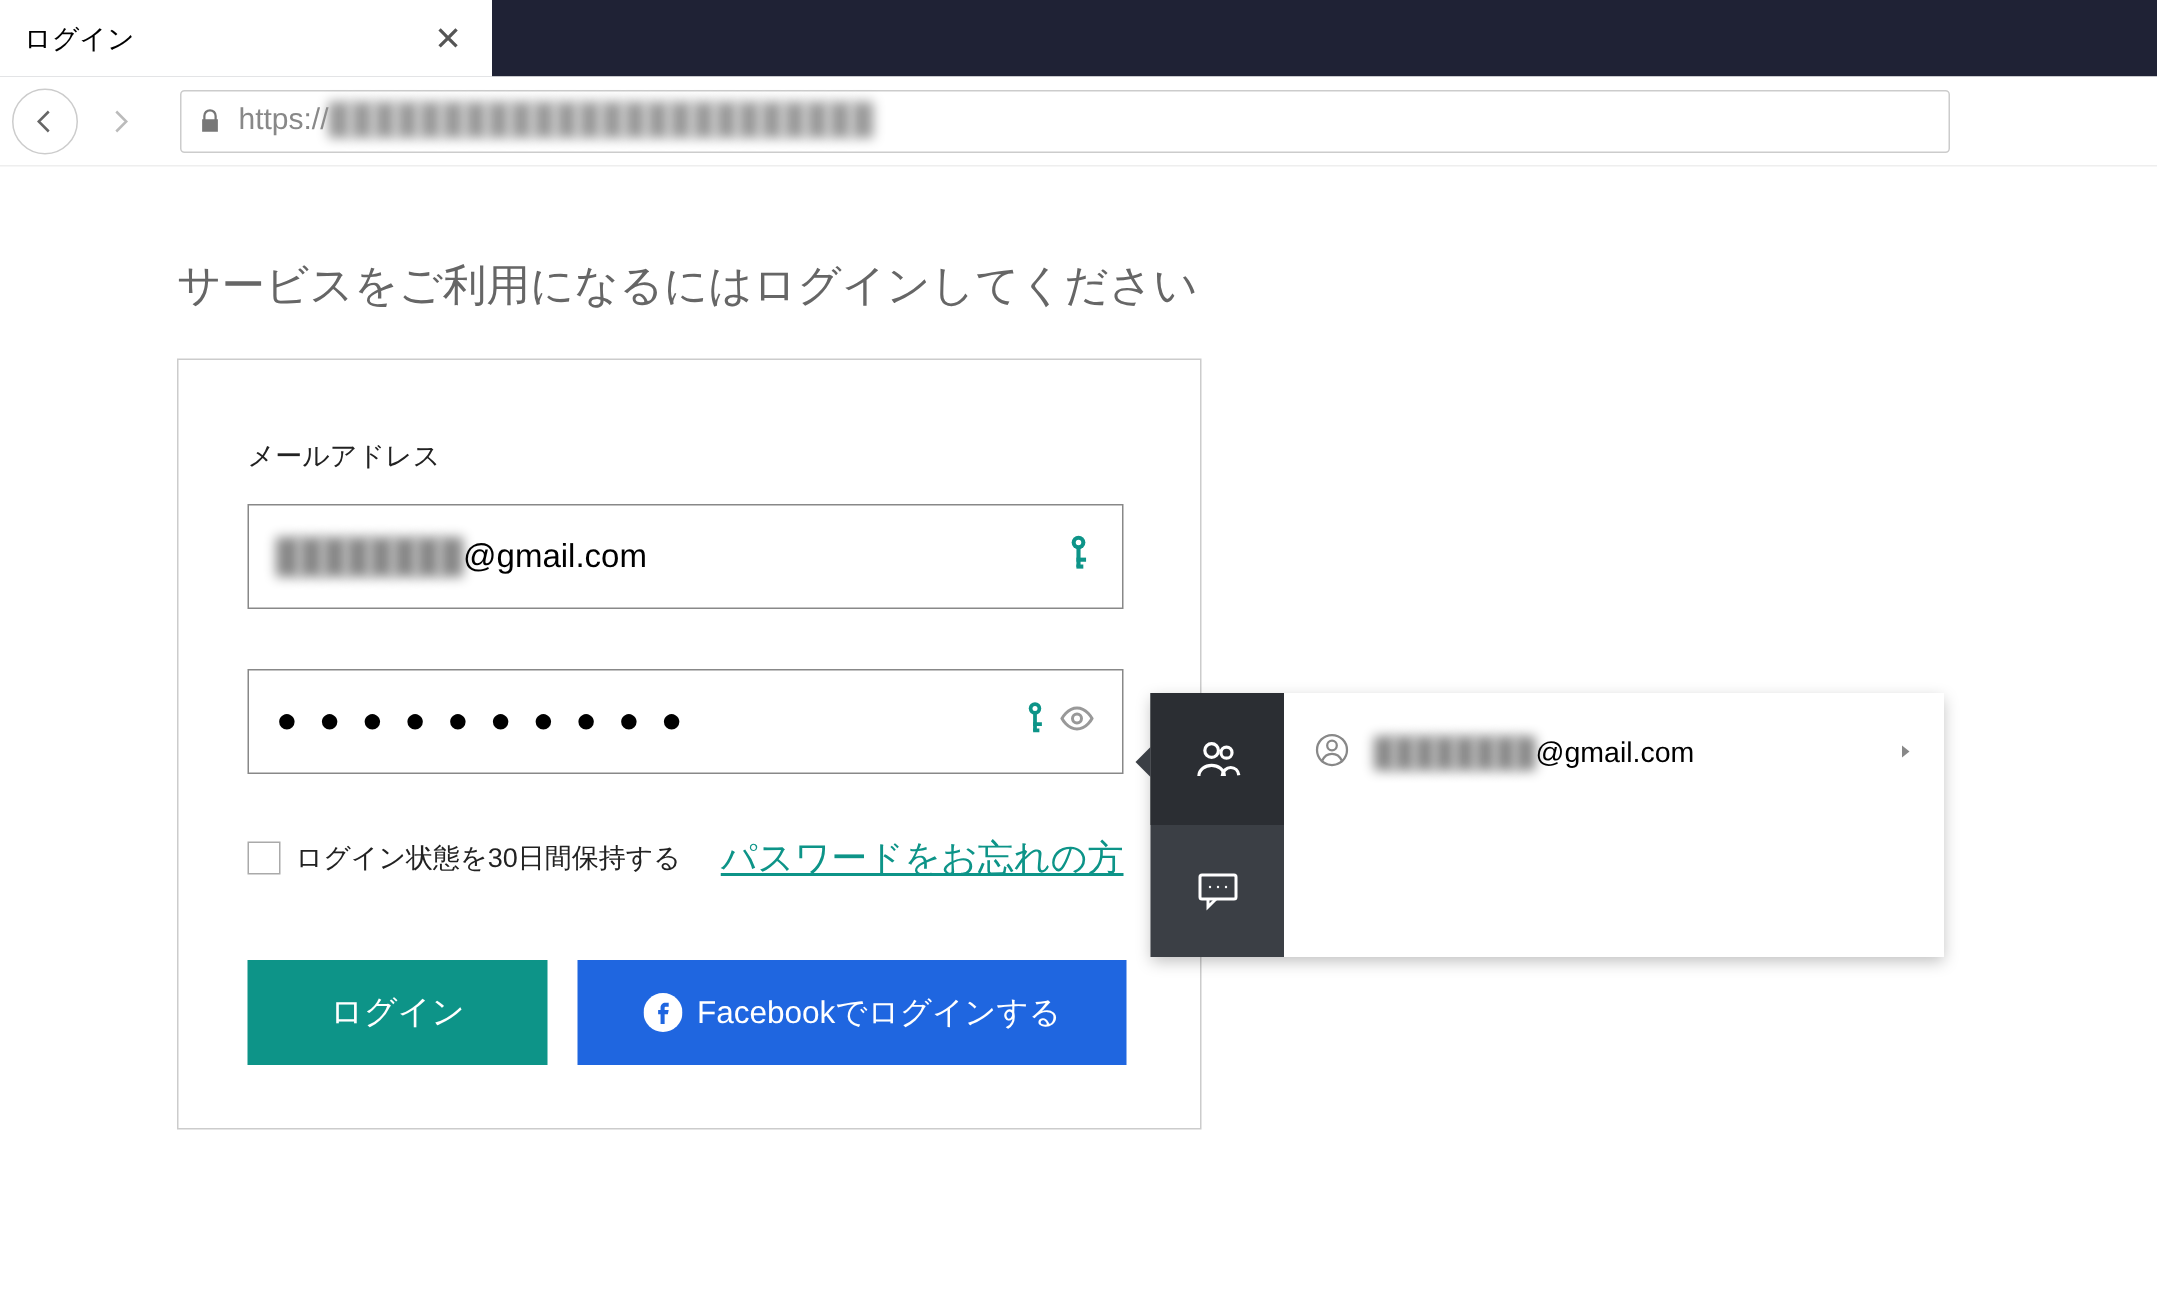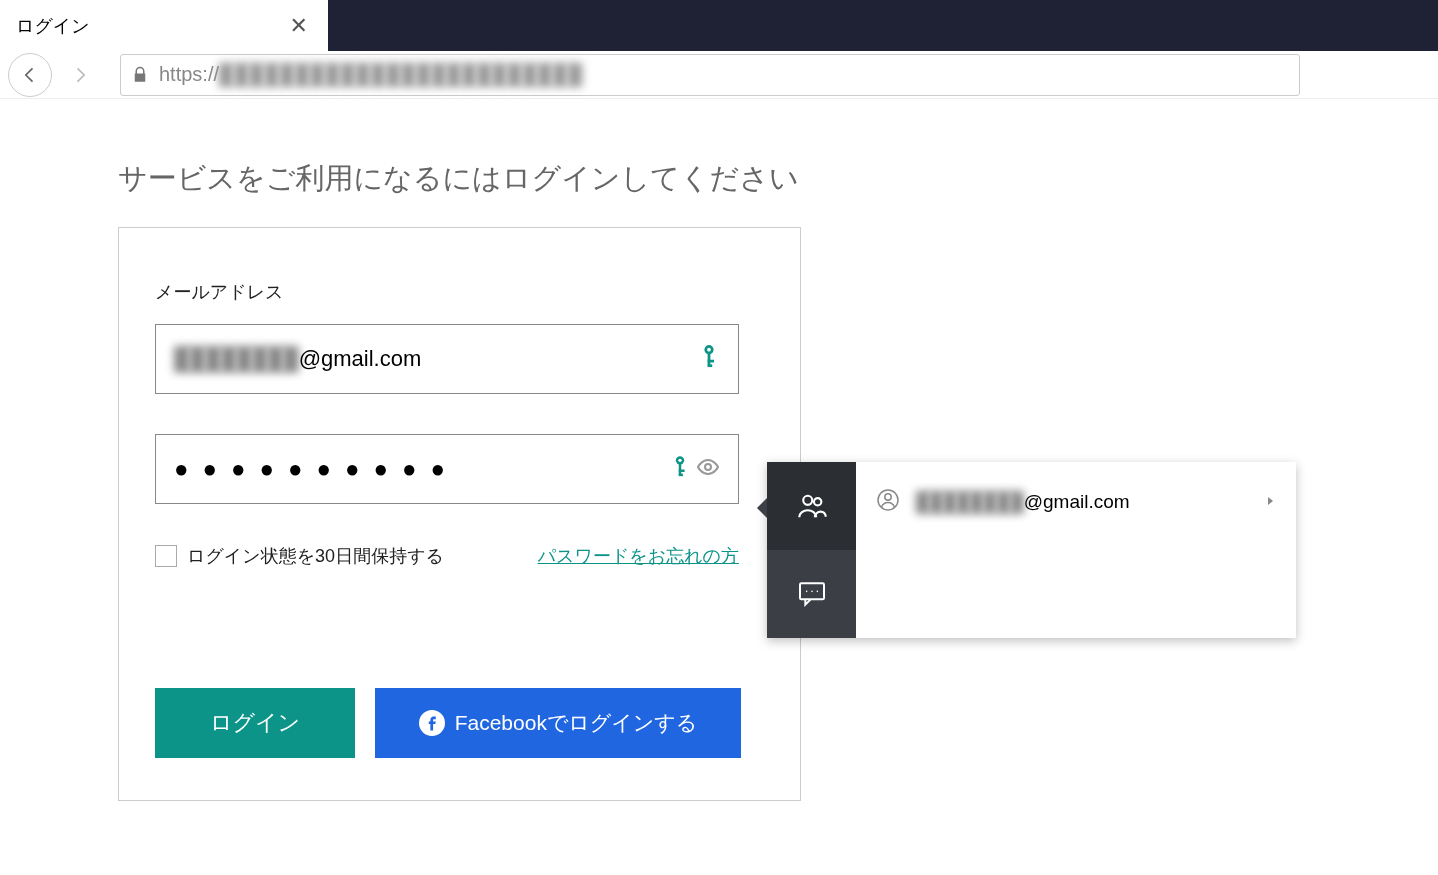--- a/index.html
+++ b/index.html
@@ -5,46 +5,46 @@
 *{box-sizing:border-box;margin:0;padding:0;font-family:"Meiryo","Hiragino Kaku Gothic Pro",sans-serif}
 body{width:1438px;height:875px;background:#fff;overflow:hidden}
 
 
 .tabstrip{height:51px;background:#1f2235;display:flex;align-items:flex-start}
 .tab{height:51px;width:328px;background:#fff;display:flex;align-items:center;padding:0 16px;position:relative}
 .tab-title{font-size:18px;color:#000;flex:1}
 .tab-close{font-size:22px;color:#555;cursor:pointer;padding:0 4px}
 
 
-.navrow{height:48px;background:#fff;border-bottom:1px solid #eee;display:flex;align-items:center;padding:0 8px 0 8px}
+.navrow{height:60px;background:#fff;border-bottom:1px solid #eee;display:flex;align-items:center;padding:0 8px 0 8px}
 .nav-btn{width:44px;height:44px;border:1px solid #ccc;border-radius:50%;background:#fff;display:flex;align-items:center;justify-content:center;margin-right:6px;cursor:pointer}
 .nav-btn.fwd{border:none}
 .nav-btn svg{width:20px;height:20px;stroke:#666;fill:none;stroke-width:2}
 .nav-btn.fwd svg{stroke:#bbb}
 .addrbar{flex:1;height:42px;border:1px solid #ccc;border-radius:3px;margin-left:12px;margin-right:130px;display:flex;align-items:center;padding:0 10px}
 .addrbar .lock{width:18px;height:18px;margin-right:10px}
 .addrbar .lock svg{fill:#777}
 .addrbar .url{font-size:20px;color:#888}
 .addrbar .url .blurred{color:transparent;text-shadow:0 0 8px #999;letter-spacing:1px}
 
 
 .page{padding:60px 0 0 118px}
 .page h1{font-size:29px;font-weight:400;color:#666;margin-bottom:28px}
-.card{width:683px;border:1px solid #ccc;padding:52px 36px 42px}
+.card{width:683px;border:1px solid #ccc;padding:52px 46px 42px}
 .field-label{font-size:18px;color:#222;margin-bottom:20px}
 .fld{position:relative;width:584px;height:70px;border:1px solid #888;display:flex;align-items:center;padding:0 18px}
 .fld .blurred-val{color:transparent;text-shadow:0 0 8px #888}
 .fld .pw-dots{font-size:24px;letter-spacing:14px;color:#000}
 .fld .key-ic,.fld .eye-ic{margin-left:6px;cursor:pointer}
 .grp{margin-bottom:40px}
-.row-opts{display:flex;align-items:center;justify-content:space-between;width:584px;margin:30px 0 120px}
+.row-opts{display:flex;align-items:center;justify-content:space-between;width:584px;margin:30px 0 52px}
 .chk{display:flex;align-items:center;cursor:pointer}
 .chk-box{width:22px;height:22px;border:1px solid #aaa;margin-right:10px}
 .chk-lbl{font-size:18px;color:#222}
-.forgot{font-size:18px;color:#0d9488;text-decoration:underline;cursor:pointer}
+.forgot{font-size:24px;color:#0d9488;text-decoration:underline;cursor:pointer}
 .btn-row{display:flex;gap:20px}
 .btn-login{width:200px;height:70px;background:#0d9488;color:#fff;border:none;font-size:22px;cursor:pointer}
 .btn-fb{width:366px;height:70px;background:#1f66e0;color:#fff;border:none;font-size:21px;display:flex;align-items:center;justify-content:center;gap:10px;cursor:pointer}
 .btn-fb svg{fill:#fff}
 
 
 .pm-popup{position:absolute;left:767px;top:462px;display:flex;z-index:10;box-shadow:0 3px 10px rgba(0,0,0,.25)}
 .pm-arrow{position:absolute;left:-10px;top:36px;width:0;height:0;border-top:10px solid transparent;border-bottom:10px solid transparent;border-right:10px solid #3b3f45}
 .pm-side{width:89px;background:#3b3f45;display:flex;flex-direction:column}
 .pm-side .pm-tab{height:88px;display:flex;align-items:center;justify-content:center;cursor:pointer}

